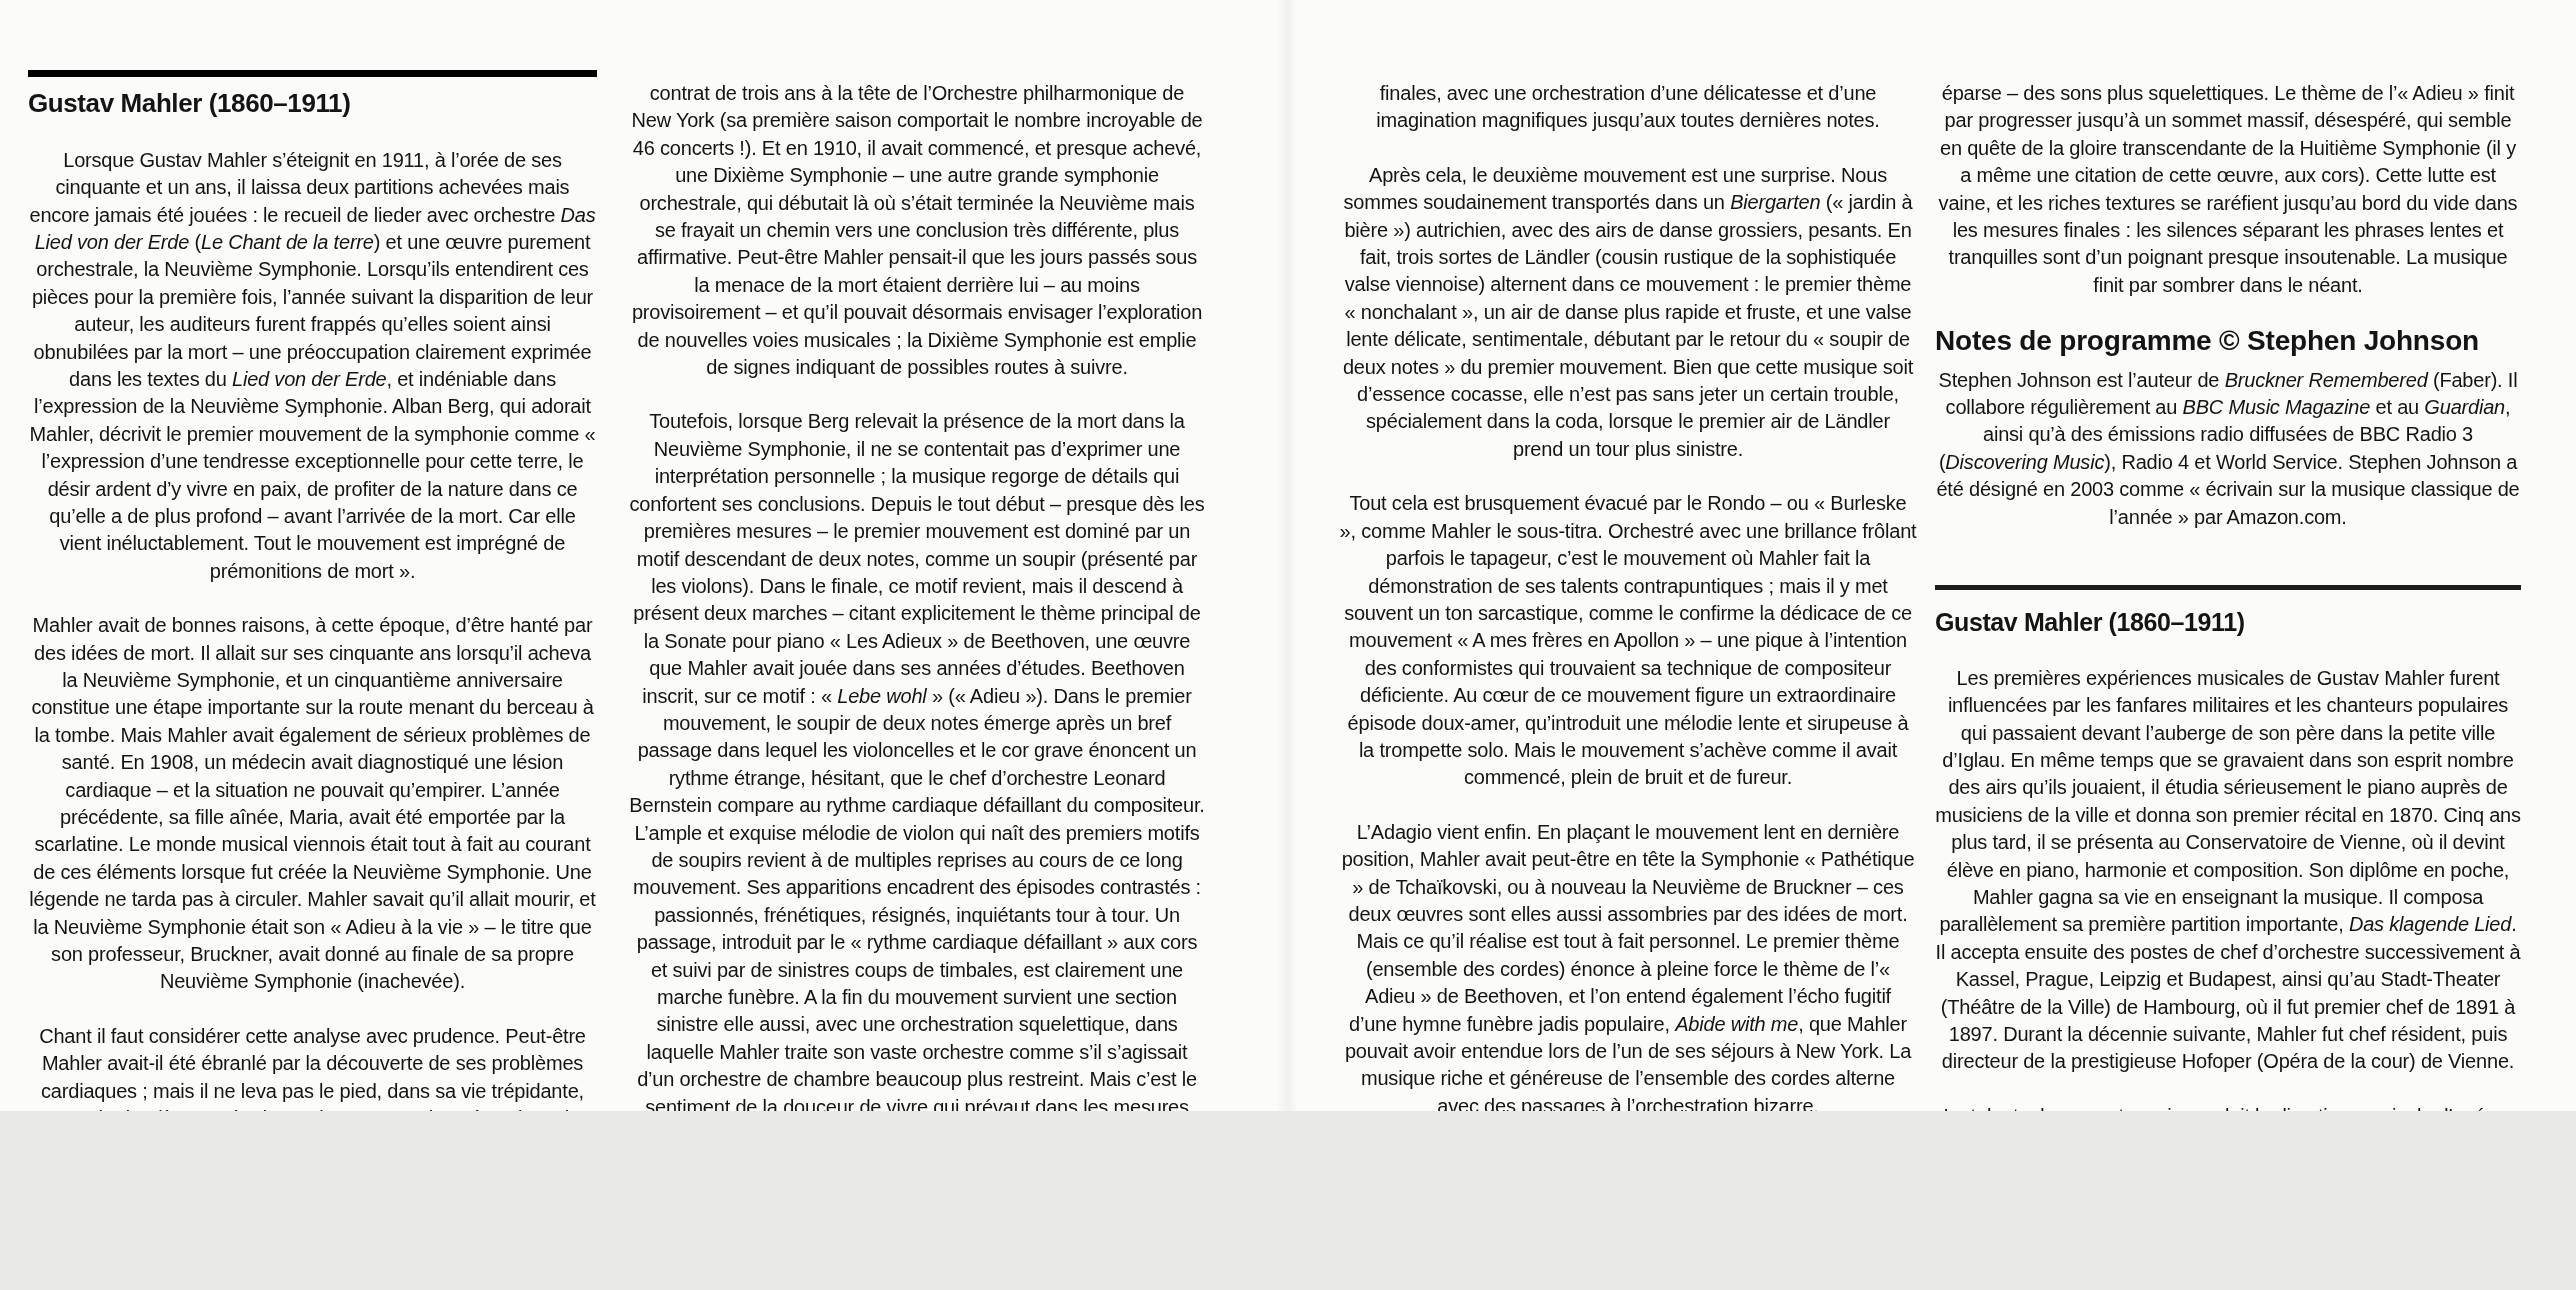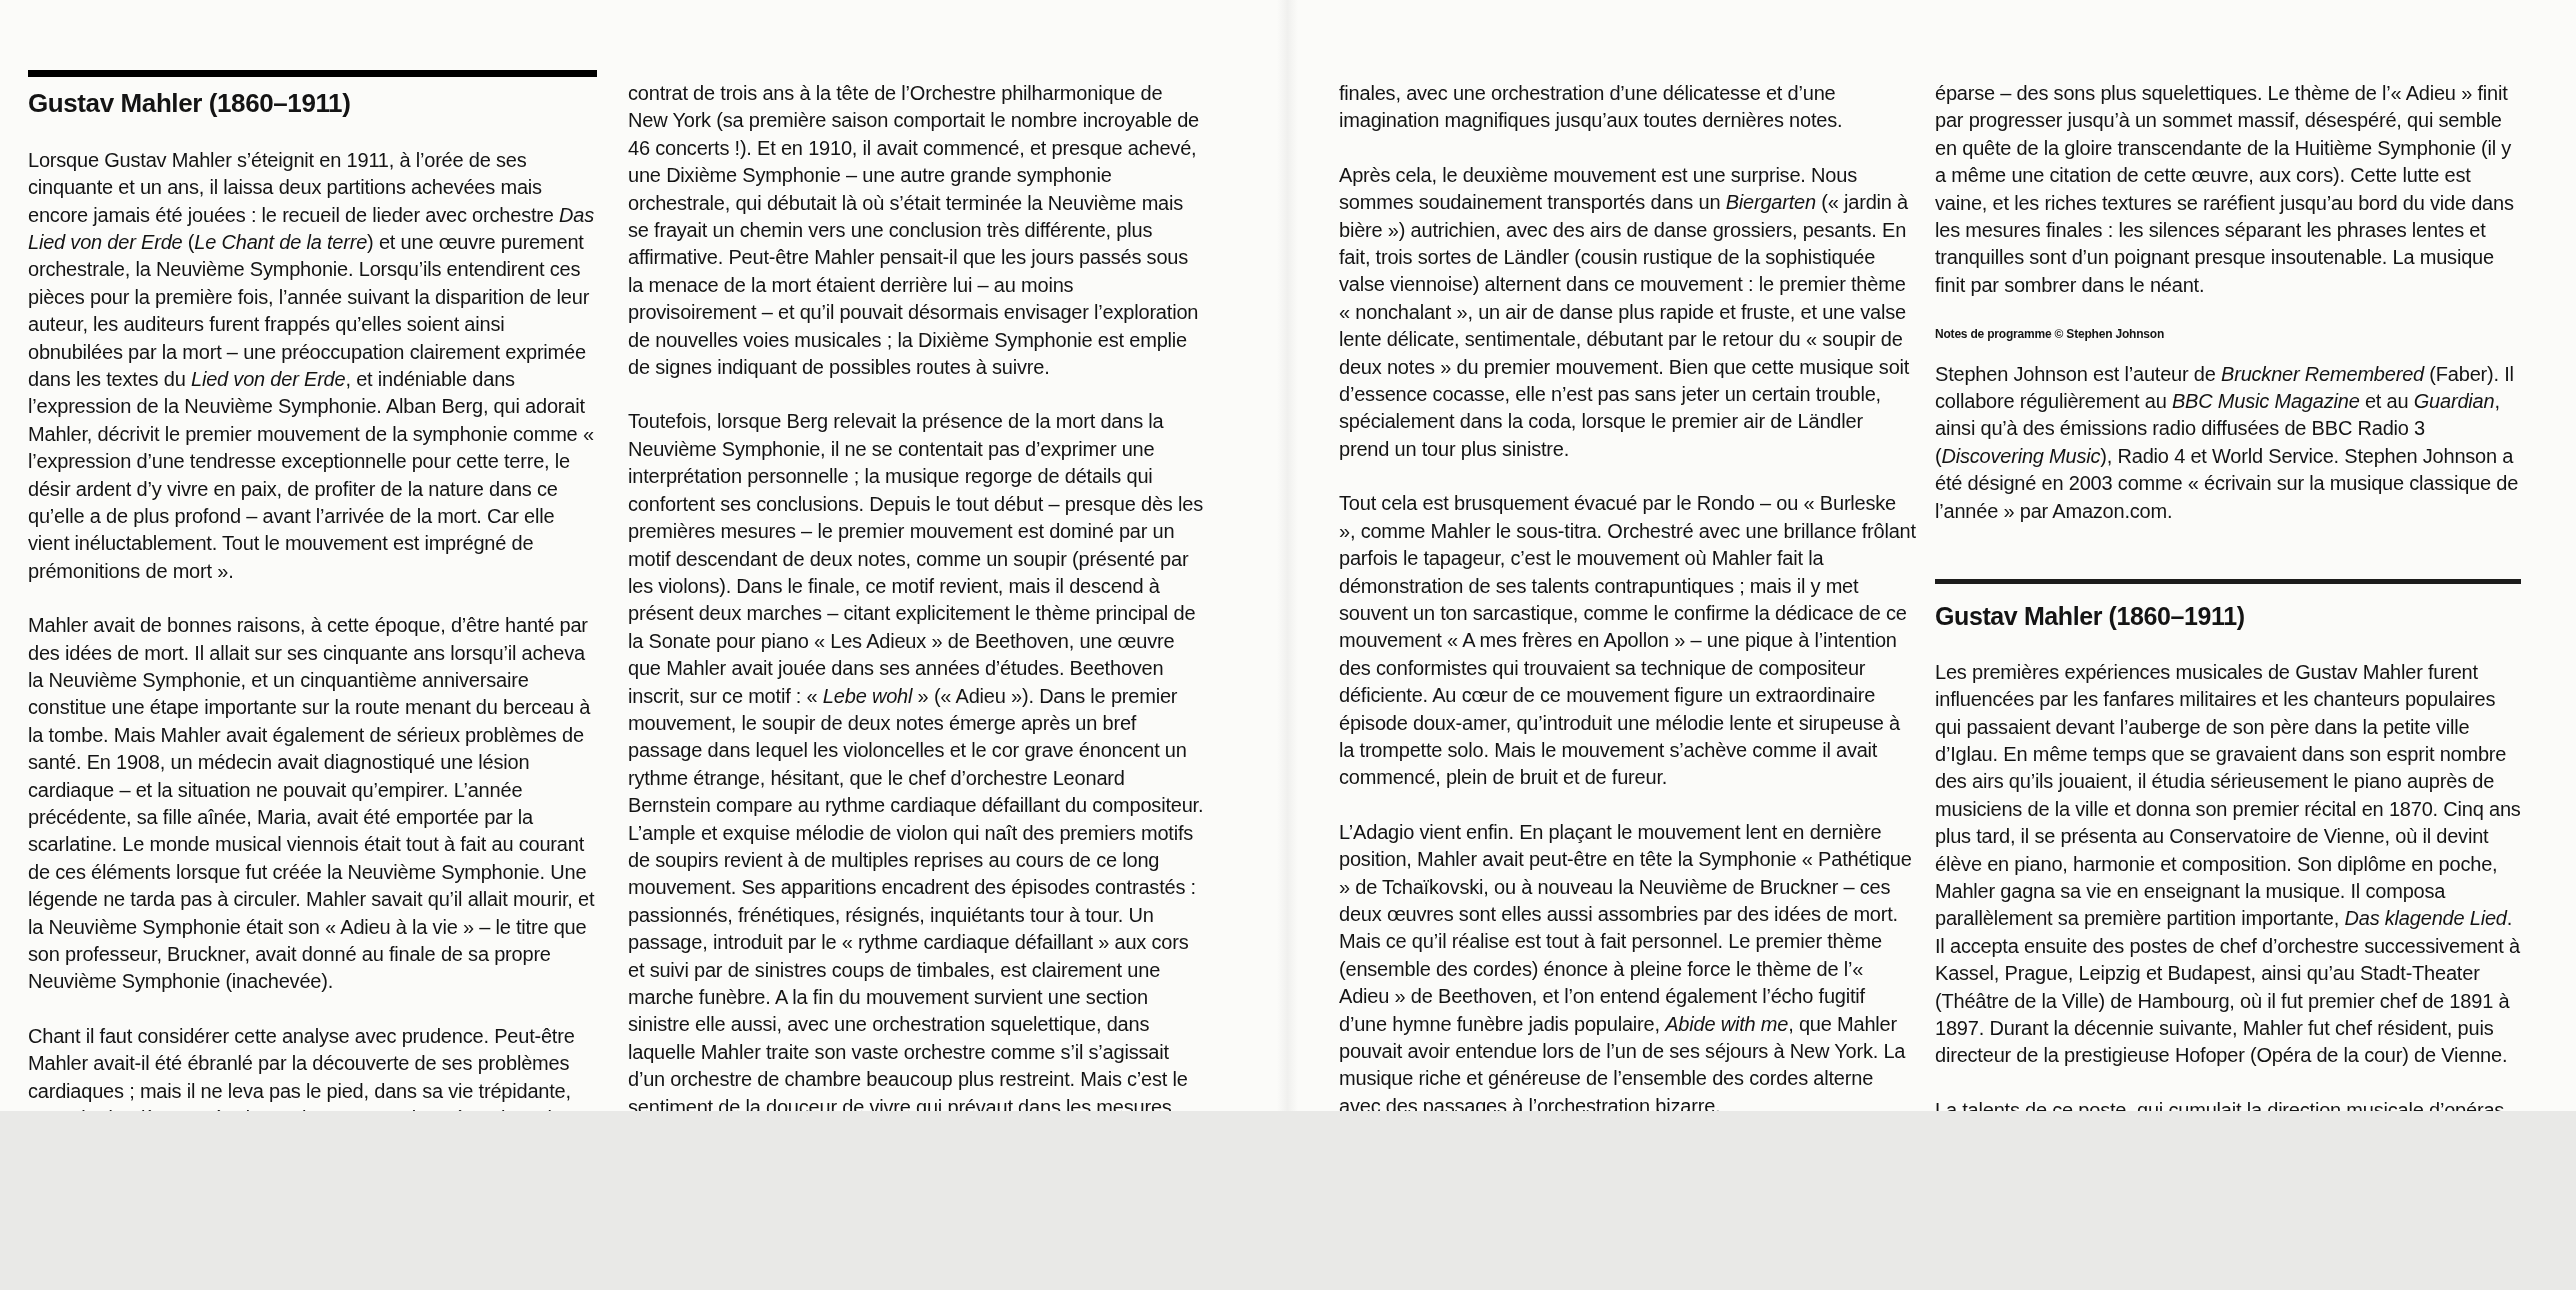--- a/index.html
+++ b/index.html
@@ -30,27 +30,27 @@
   .title {
     font-size:26px; font-weight:bold; line-height:33px;
     letter-spacing:-0.4px; margin:0;
   }
   .h2 {
     font-size:25px; font-weight:bold; line-height:32px;
     letter-spacing:-0.4px; margin:16px 0 0 0;
   }
   .para {
     font-size:20px; line-height:27.4px; letter-spacing:-0.2px;
-    margin:27px 0 0 0; text-align:left;
+    margin:27px 0 0 0; text-align:center;
     hyphens:none; word-spacing:normal;
   }
   .para.tight { margin-top:12px; }
   .h-inline {
-    font-size:12px; line-height:27.4px; font-weight:bold;
-    letter-spacing:-0.2px; margin:22px 0 0 0;
+    font-size:28px; line-height:27.4px; font-weight:bold;
+    letter-spacing:-0.2px; margin:28px 0 0 0;
   }
   em { }
 
   .page-number {
     position:absolute; font-size:19.5px; line-height:20.5px; color:#222;
   }
   .page-number.left  { left:3.7px;    top:1225px; }
   .page-number.right { left:2508px; top:1231px; }
 </style>
 </head>

